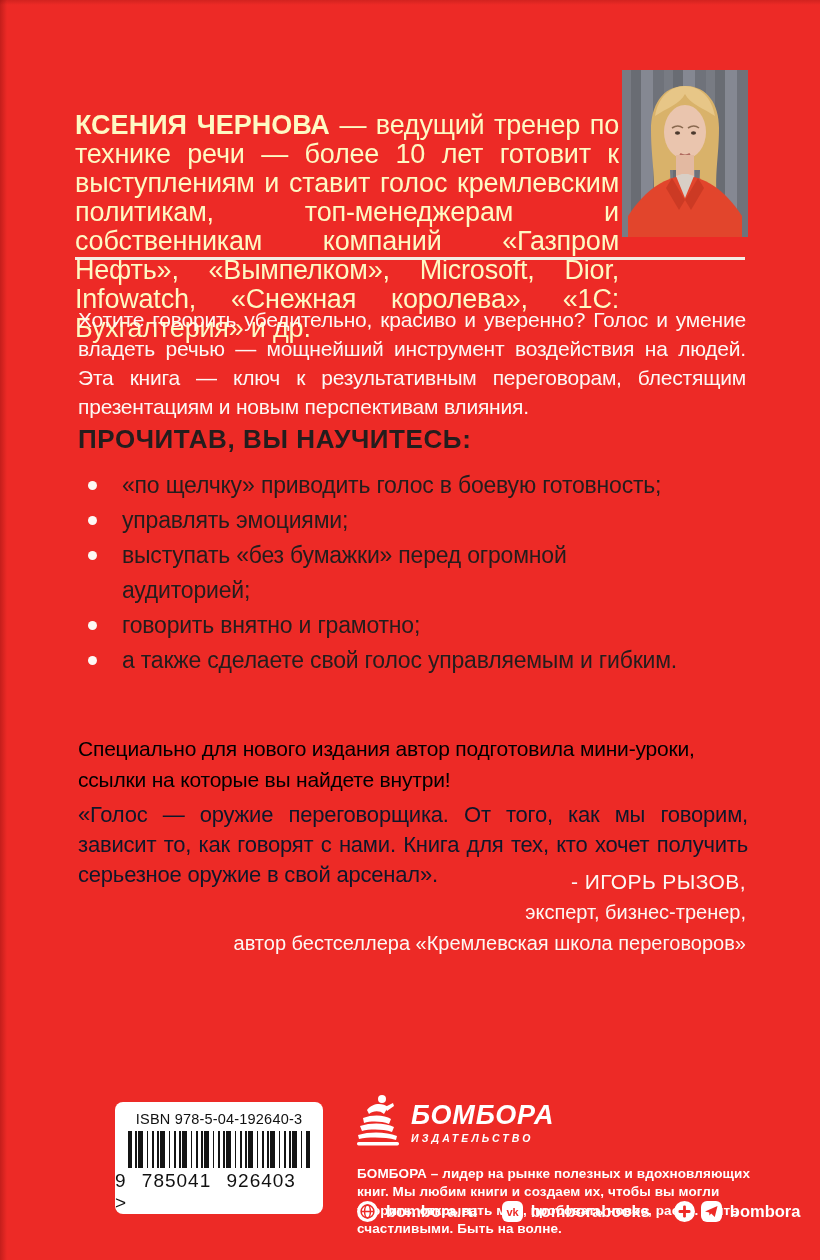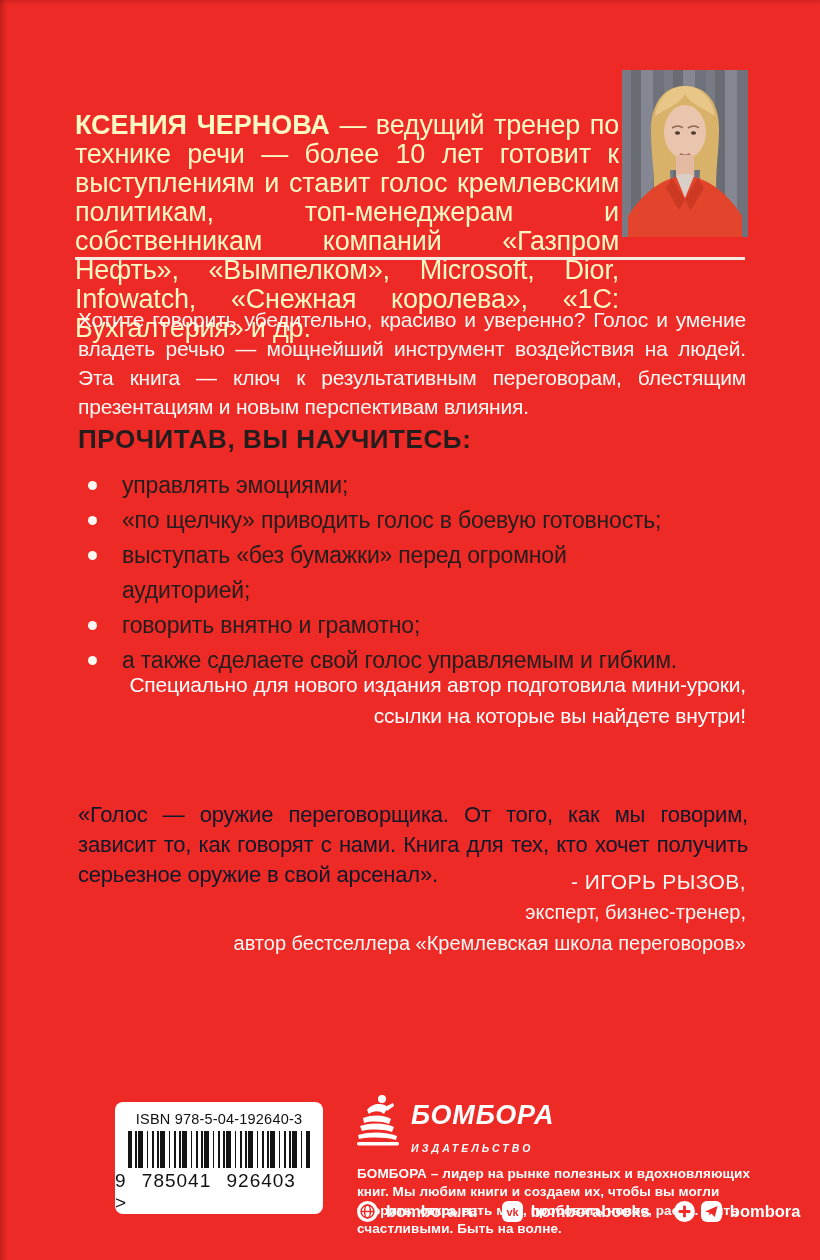--- a/index.html
+++ b/index.html
@@ -60,22 +60,22 @@
     position:relative;padding-left:44px;
     font-size:23px;line-height:35px;color:#241d1d;letter-spacing:-0.2px;
   }
   .benefits .dot{
     position:absolute;left:10px;top:13px;width:9px;height:9px;
     border-radius:50%;background:#fdf8f4;
   }
 
   
   .bonus{
-    position:absolute;left:78px;top:648px;width:668px;
-    font-size:21px;line-height:31px;color:#ffffff;letter-spacing:-0.2px;text-align:right;
+    position:absolute;left:78px;top:712px;width:668px;
+    font-size:21px;line-height:31px;color:#000000;letter-spacing:-0.2px;
   }
 
   
   .quote{
     position:absolute;left:78px;top:778px;width:670px;
     font-size:22px;line-height:30px;color:#0f172a;
     text-align:justify;letter-spacing:-0.2px;
   }
   .attribution{
     position:absolute;left:78px;top:866px;width:668px;
@@ -102,21 +102,21 @@
     font-size:19px;letter-spacing:1px;word-spacing:9px;margin-top:2px;
     font-family:"Liberation Sans","DejaVu Sans",sans-serif;
   }
 
   .publisher{
     position:absolute;left:355px;top:1094px;
     display:flex;align-items:flex-start;gap:10px;color:#fff;
   }
   .publisher .p-text{display:flex;flex-direction:column;margin-top:7px;font-style:italic;}
   .publisher .p-name{font-size:27px;font-weight:800;letter-spacing:0.8px;line-height:28px;}
-  .publisher .p-tag{font-size:10.5px;font-weight:700;letter-spacing:3.1px;margin-top:13px;}
+  .publisher .p-tag{font-size:10.5px;font-weight:700;letter-spacing:3.1px;margin-top:3px;}
 
   .about{
     position:absolute;left:357px;top:1151px;width:420px;
     font-size:13.5px;line-height:18.5px;font-weight:600;color:#fff;
     letter-spacing:0.1px;
   }
   .socials{
     position:absolute;left:357px;top:1201px;
     display:flex;align-items:center;gap:24px;justify-content:space-between;
   }
@@ -155,22 +155,22 @@
     </svg>
   </div>
 
   <div class="divider"></div>
 
   <p class="intro">Хотите говорить убедительно, красиво и уверенно? Голос и умение владеть речью — мощнейший инструмент воздействия на людей. Эта книга — ключ к результативным переговорам, блестящим презентациям и новым перспективам влияния.</p>
 
   <div class="benefits">
     <h3>ПРОЧИТАВ, ВЫ НАУЧИТЕСЬ:</h3>
     <ul>
+      <li><span class="dot"></span><span>«по щелчку» приводить голос в боевую готовность;</span></li>
       <li><span class="dot"></span><span>управлять эмоциями;</span></li>
-      <li><span class="dot"></span><span>«по щелчку» приводить голос в боевую готовность;</span></li>
       <li><span class="dot"></span><span>выступать «без бумажки» перед огромной аудиторией;</span></li>
       <li><span class="dot"></span><span>говорить внятно и грамотно;</span></li>
       <li><span class="dot"></span><span>а также сделаете свой голос управляемым и гибким.</span></li>
     </ul>
   </div>
 
   <p class="bonus">Специально для нового издания автор подготовила мини-уроки, ссылки на которые вы найдете внутри!</p>
 
   <p class="quote">«Голос — оружие переговорщика. От того, как мы говорим, зависит то, как говорят с нами. Книга для тех, кто хочет получить серьезное оружие в свой арсенал».</p>
   <div class="attribution">

